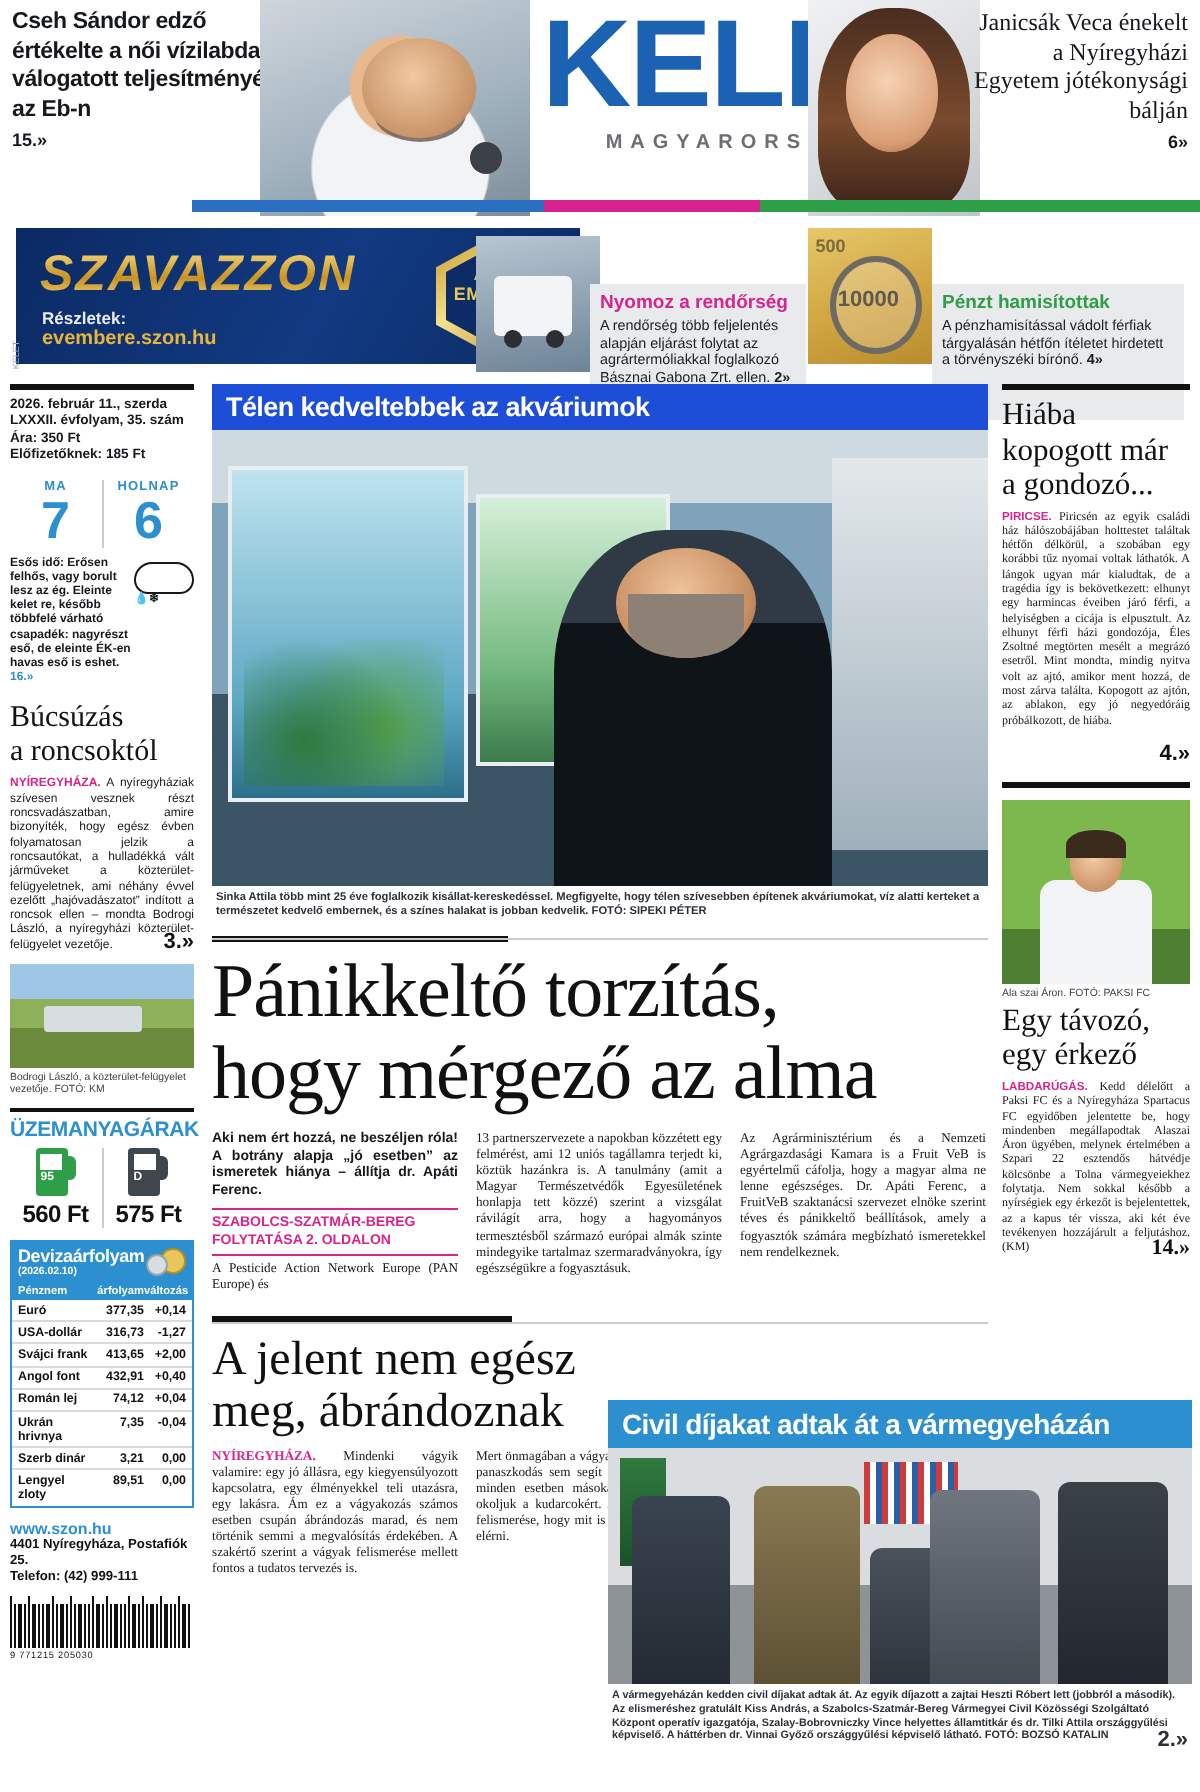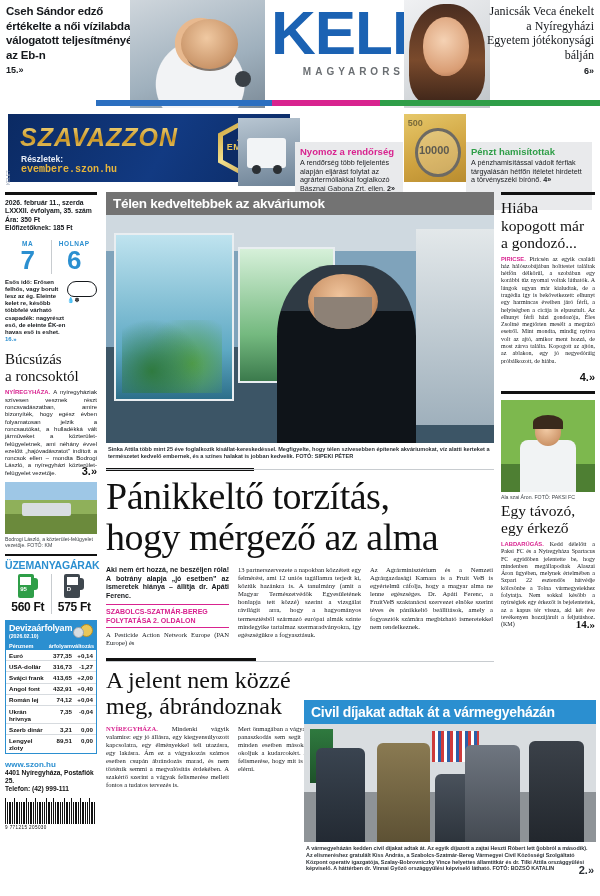--- a/index.html
+++ b/index.html
@@ -51,21 +51,21 @@
   .bar-magenta{left:272px;width:108px;background:#d8238f;}
   .bar-green{left:380px;width:220px;background:#2f9e48;}
 
   
   .teasers{position:absolute;left:0;top:110px;width:600px;height:80px;}
   .ad-vote{position:absolute;left:8px;top:4px;width:282px;height:68px;
     background:linear-gradient(120deg,#0b2a63,#123a82 55%,#0b2a63);}
   .ad-vote .big{position:absolute;left:12px;top:9px;font-weight:bold;font-style:italic;font-size:25px;letter-spacing:1px;
     background:linear-gradient(180deg,#f7e08a,#c99321 55%,#f3d982);-webkit-background-clip:text;background-clip:text;color:transparent;}
   .ad-vote .r1{position:absolute;left:13px;top:40px;font-size:8.5px;font-weight:bold;color:#e7ecf5;}
-  .ad-vote .r2{position:absolute;left:13px;top:50px;font-size:10px;font-weight:bold;color:#e7b53c;font-family:Liberation Mono, monospace;}
+  .ad-vote .r2{position:absolute;left:13px;top:50px;font-size:10px;font-weight:bold;color:#e7b53c;}
   .ad-seal{position:absolute;right:14px;top:4px;width:58px;height:60px;
     background:linear-gradient(145deg,#c79a2d,#f3e08e 45%,#b7862a);
     clip-path:polygon(50% 0,100% 26%,100% 74%,50% 100%,0 74%,0 26%);
     display:flex;flex-direction:column;align-items:center;justify-content:center;}
   .ad-seal .inner{width:48px;height:50px;background:#0d2c66;
     clip-path:polygon(50% 0,100% 26%,100% 74%,50% 100%,0 74%,0 26%);
     display:flex;flex-direction:column;align-items:center;justify-content:center;gap:0px;}
   .ad-seal .l1{font-size:6px;font-weight:bold;color:#e9c659;letter-spacing:.5px;}
   .ad-seal .l2{font-size:9px;font-weight:bold;color:#e9c659;letter-spacing:.3px;}
   .ad-seal .l3{font-size:8px;font-weight:bold;color:#e9c659;}
@@ -146,21 +146,21 @@
   .foot .url{color:#2b8fd0;font-weight:bold;font-size:8px;}
   .foot .ad{font-size:6.6px;font-weight:bold;color:#111;line-height:8.4px;}
   .barcode{margin-top:4px;height:26px;display:flex;align-items:flex-end;gap:1px;}
   .barcode i{display:block;width:1px;background:#111;height:22px;}
   .barcode i.s{height:26px;}
   .barcode i.w{width:2px;}
   .bcnum{font-size:4.6px;color:#111;margin-top:1px;letter-spacing:.4px;}
 
   
   .center{position:absolute;left:106px;top:192px;width:388px;}
-  .lead-band{background:#737373;color:#fff;font-weight:bold;font-size:13.5px;padding:4px 7px;letter-spacing:-.3px;}
+  .lead-band{background:#1d4ed8;color:#fff;font-weight:bold;font-size:13.5px;padding:4px 7px;letter-spacing:-.3px;}
   .lead-photo{width:388px;height:228px;position:relative;overflow:hidden;
     background:linear-gradient(180deg,#cfd9e0 0 16%,#7fa3bb 16% 58%,#3c5566 58%);}
   .lp-tank{position:absolute;left:2%;top:8%;width:30%;height:72%;background:linear-gradient(180deg,#bfe3ef,#5ea9c4 70%,#2d6f8a);border:2px solid #e9eef1;}
   .lp-tank2{position:absolute;left:34%;top:14%;width:24%;height:58%;background:linear-gradient(180deg,#d6f0d9,#74b97f 65%,#3b7a4c);border:2px solid #e9eef1;}
   .lp-plants{position:absolute;left:4%;top:46%;width:26%;height:32%;background:radial-gradient(circle at 30% 70%,#2f7a3f,rgba(47,122,63,0) 60%),radial-gradient(circle at 70% 60%,#56a24c,rgba(86,162,76,0) 60%);}
   .lp-man{position:absolute;left:44%;top:22%;width:36%;height:78%;background:linear-gradient(180deg,#2f3a44 0 26%,#0f1419 26%);border-radius:40% 40% 0 0;}
   .lp-face{position:absolute;left:52%;top:26%;width:18%;height:24%;border-radius:50%;background:radial-gradient(circle at 45% 40%,#f0c49c,#c78f63 70%,#8a5d3a);}
   .lp-beard{position:absolute;left:53.5%;top:36%;width:15%;height:14%;border-radius:0 0 50% 50%;background:#8d8176;}
   .lp-right{position:absolute;right:0;top:6%;width:20%;height:86%;background:linear-gradient(180deg,#e3e8ea,#9fb0bc);}
   .lead-cap{font-size:5.6px;line-height:7px;color:#2c3136;padding:3px 2px 0 2px;font-weight:bold;}
@@ -487,21 +487,21 @@
       </div>
       <div class="col">
         <p>Az Agrárminisztérium és a Nemzeti Agrárgazdasági Kamara is a Fruit VeB is egyértelmű cáfolja, hogy a magyar alma ne lenne egészséges. Dr. Apáti Ferenc, a FruitVeB szaktanácsi szervezet elnöke szerint téves és pánikkeltő beállítások, amely a fogyasztók számára megbízható ismeretekkel nem rendelkeznek.</p>
       </div>
     </div>
 
     <div class="mid-rule"></div>
     <div class="mid-rule-thin"></div>
 
     <h2 class="sec">
-      <span>A jelent nem közzé</span><br>
+      <span>A jelent nem egész</span><br>
       <span>meg, ábrándoznak</span>
     </h2>
 
     <div class="cols2">
       <div class="col">
         <p><span class="dateline">NYÍREGYHÁZA.</span> <span>Mindenki vágyik valamire: egy jó állásra, egy kiegyensúlyozott kapcsolatra, egy élményekkel teli utazásra, egy lakásra. Ám ez a vágyakozás számos esetben csupán ábrándozás marad, és nem történik semmi a megvalósítás érdekében. A szakértő szerint a vágyak felismerése mellett fontos a tudatos tervezés is.</span></p>
       </div>
       <div class="col">
         <p>Mert önmagában a vágyakozás nem elég, de a panaszkodás sem segít – ahogy az sem, ha minden esetben másokat, a körülményeket okoljuk a kudarcokért. Az első lépés annak felismerése, hogy mit is szeretnénk valójában elérni.</p>
       </div>

